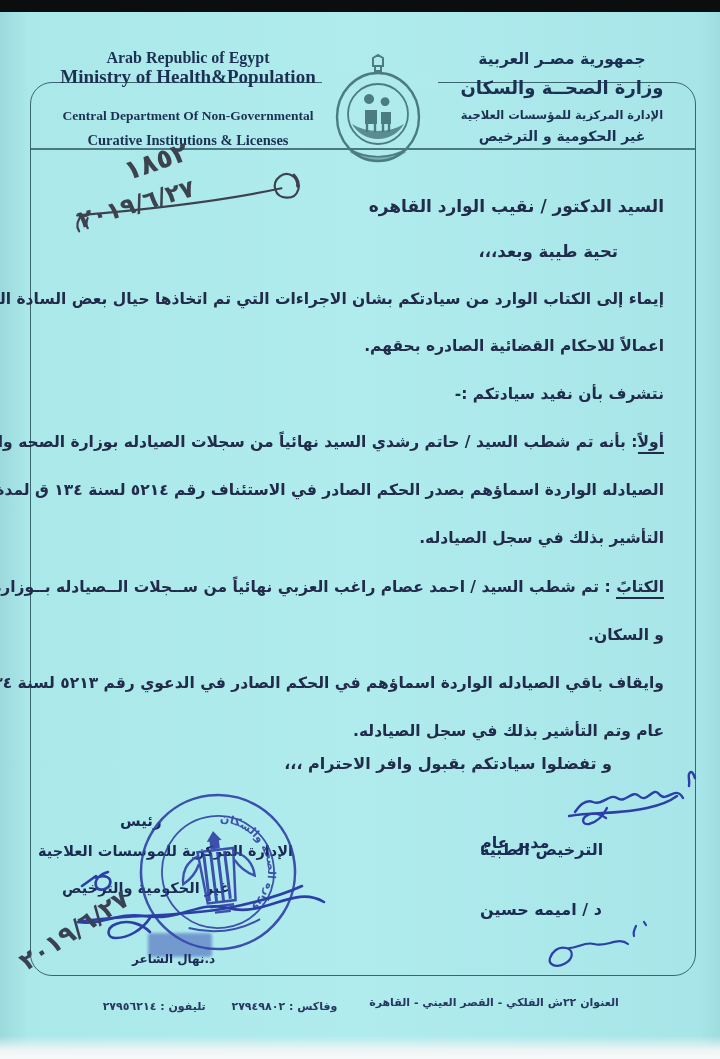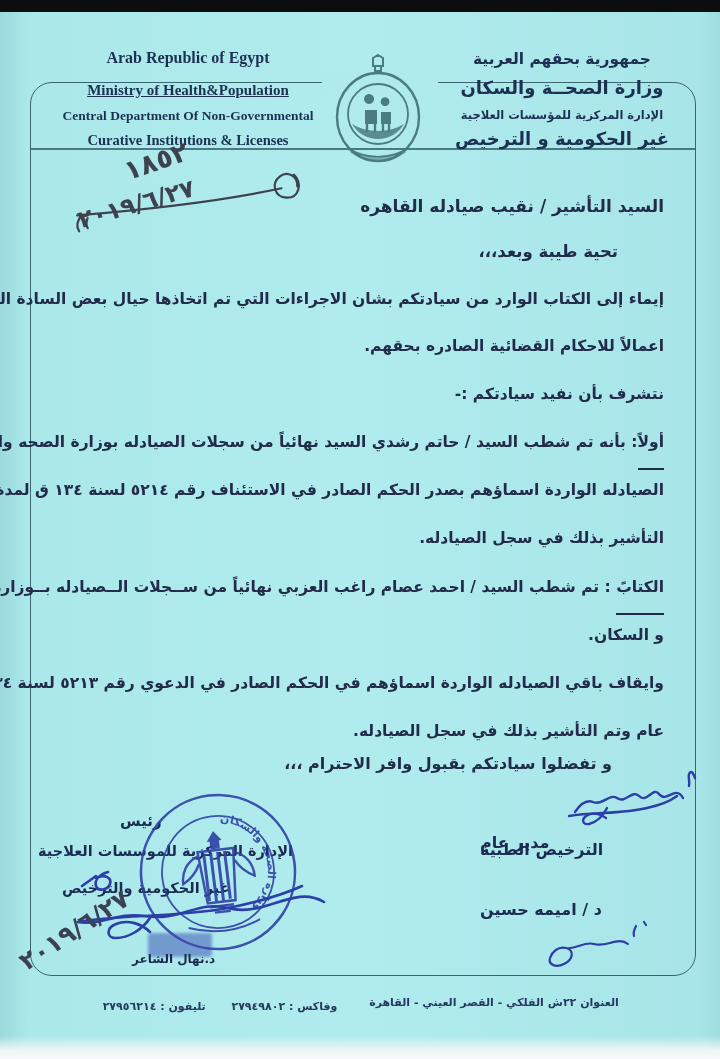--- a/index.html
+++ b/index.html
@@ -11,46 +11,46 @@
   #bottomfade{left:0;top:1036px;width:720px;height:23px;
     background:linear-gradient(180deg,rgba(244,248,248,0) 0,#eef4f4 60%,#f7fafa 100%);}
   #frame{left:30px;top:82px;width:664px;height:892px;border:1.6px solid #39656f;border-radius:22px;}
   #frame-gap{left:322px;top:74px;width:116px;height:16px;background:#afeaec;}
   #header-rule{left:30px;top:148px;width:666px;height:2px;background:#39656f;opacity:.85;}
   .eng{font-family:"Liberation Serif",serif;font-weight:bold;color:#1c3052;text-align:center;width:280px;left:48px;}
   .arb{font-weight:bold;color:#1c3052;text-align:center;width:268px;left:428px;direction:rtl;}
   .line{left:58px;width:606px;direction:rtl;text-align:right;font-weight:bold;
     font-size:15.5px;color:#222b49;white-space:nowrap;}
   .just{text-align:justify;text-align-last:justify;}
-  .ulbl{border-bottom:2px solid currentColor;padding-bottom:17px;}
+  .ulbl{border-bottom:2px solid currentColor;padding-bottom:1px;}
   .sigtxt{font-weight:bold;color:#1c2b52;direction:rtl;text-align:left;}
   .foot{font-weight:bold;color:#27375f;direction:rtl;text-align:center;font-size:11px;white-space:nowrap;}
   .hand{color:#3d434e;font-weight:bold;direction:rtl;white-space:nowrap;}
   svg{display:block;}
 </style>
 </head>
 <body>
 
 <div id="page">
 
   <div class="abs" id="topbar"></div>
 
   <div class="abs" id="frame"></div>
   <div class="abs" id="frame-gap"></div>
   <div class="abs" id="header-rule"></div>
 
   <div class="abs eng" style="top:49px;font-size:16px;">Arab Republic of Egypt</div>
-  <div class="abs eng" style="top:82px;font-size:15px;text-decoration:underline;">Ministry of Health&amp;Population</div>
+  <div class="abs eng" style="top:66px;font-size:19px;">Ministry of Health&amp;Population</div>
   <div class="abs eng" style="top:108px;font-size:13.5px;">Central Department Of Non-Governmental</div>
   <div class="abs eng" style="top:132px;font-size:14.5px;">Curative Institutions &amp; Licenses</div>
 
-  <div class="abs arb" style="top:50px;font-size:15.5px;">جمهورية بحقهم العربية</div>
+  <div class="abs arb" style="top:50px;font-size:15.5px;">جمهورية مصـر العربية</div>
   <div class="abs arb" style="top:77px;font-size:18px;">وزارة الصحــة والسكان</div>
   <div class="abs arb" style="top:108px;font-size:11.5px;">الإدارة المركزية للمؤسسات العلاجية</div>
-  <div class="abs arb" style="top:128px;font-size:18px;">غير الحكومية و الترخيص</div>
+  <div class="abs arb" style="top:128px;font-size:14px;">غير الحكومية و الترخيص</div>
 
   <div class="abs" style="left:327px;top:54px;">
     <svg width="102" height="112" viewBox="0 0 102 112" fill="none" stroke="#4b7b83">
       <path d="M46 4 L51 1 L56 4 L56 12 L46 12 Z M48 12 h6 v5 h-6 Z" stroke-width="2"></path>
       <ellipse cx="51" cy="63" rx="41" ry="44" stroke-width="2.4"></ellipse>
       <circle cx="51" cy="60" r="30" stroke-width="1.8"></circle>
       <path d="M25 70 A 30 30 0 0 0 77 70 A 38 26 0 0 1 25 70 Z" fill="#4b7b83" stroke="none" opacity=".85"></path>
       <path d="M42 50 a5 5 0 1 1 0.1 0 M58 52 a4.4 4.4 0 1 1 0.1 0" fill="#4b7b83" stroke="none"></path>
       <path d="M38 56 h12 v14 h-12 Z M54 58 h10 v12 h-10 Z" fill="#4b7b83" stroke="none"></path>
       <path d="M40 70 v8 M48 70 v8 M56 70 v8 M62 70 v8" stroke-width="2.4"></path>
@@ -62,21 +62,21 @@
   <div class="abs" style="left:52px;top:158px;transform:rotate(-7deg);">
     <div class="hand" style="position:absolute;left:70px;top:0;font-size:27px;transform:rotate(-12deg);font-family:'DejaVu Sans',sans-serif;">١٨٥٢</div>
     <svg class="abs" style="left:0;top:18px;" width="250" height="70" viewBox="0 0 250 70" fill="none" stroke="#3d434e" stroke-width="2.2" stroke-linecap="round">
       <path d="M238 28 C246 38 240 52 228 50 C216 48 214 34 224 28 C232 23 242 30 240 40"></path>
       <path d="M224 40 C180 44 120 46 18 42"></path>
       <path d="M22 42 c-4 6 -7 10 -4 16 M28 46 c-2 4 -3 7 -1 10"></path>
     </svg>
     <div class="hand" style="position:absolute;left:18px;top:42px;font-size:24px;transform:rotate(-9deg);">٢٠١٩/٦/٢٧</div>
   </div>
 
-  <div class="abs line" style="top:196px;font-size:17px;">السيد التأشير / نقيب صيادله القاهره</div>
+  <div class="abs line" style="top:196px;font-size:17px;">السيد الدكتور / نقيب الوارد القاهره</div>
   <div class="abs line" style="top:242px;font-size:16.5px;padding-right:46px;width:560px;">تحية طيبة وبعد،،،</div>
 
   <div class="abs line just" style="top:290px;">إيماء إلى الكتاب الوارد من سيادتكم بشان الاجراءات التي تم اتخاذها حيال بعض السادة الــصيادله</div>
   <div class="abs line" style="top:337px;">اعمالاً للاحكام القضائية الصادره بحقهم.</div>
 
   <div class="abs line" style="top:385px;">نتشرف بأن نفيد سيادتكم :-</div>
 
   <div class="abs line just" style="top:433px;"><span class="ulbl">أولاً</span><span>: بأنه تم شطب السيد / حاتم رشدي السيد نهائياً من سجلات الصيادله بوزارة الصحه وايقاف باقي</span></div>
   <div class="abs line just" style="top:481px;">الصيادله الواردة اسماؤهم بصدر الحكم الصادر في الاستئناف رقم ٥٢١٤ لسنة ١٣٤ ق لمدة عام وتم</div>
   <div class="abs line" style="top:529px;">التأشير بذلك في سجل الصيادله.</div>

